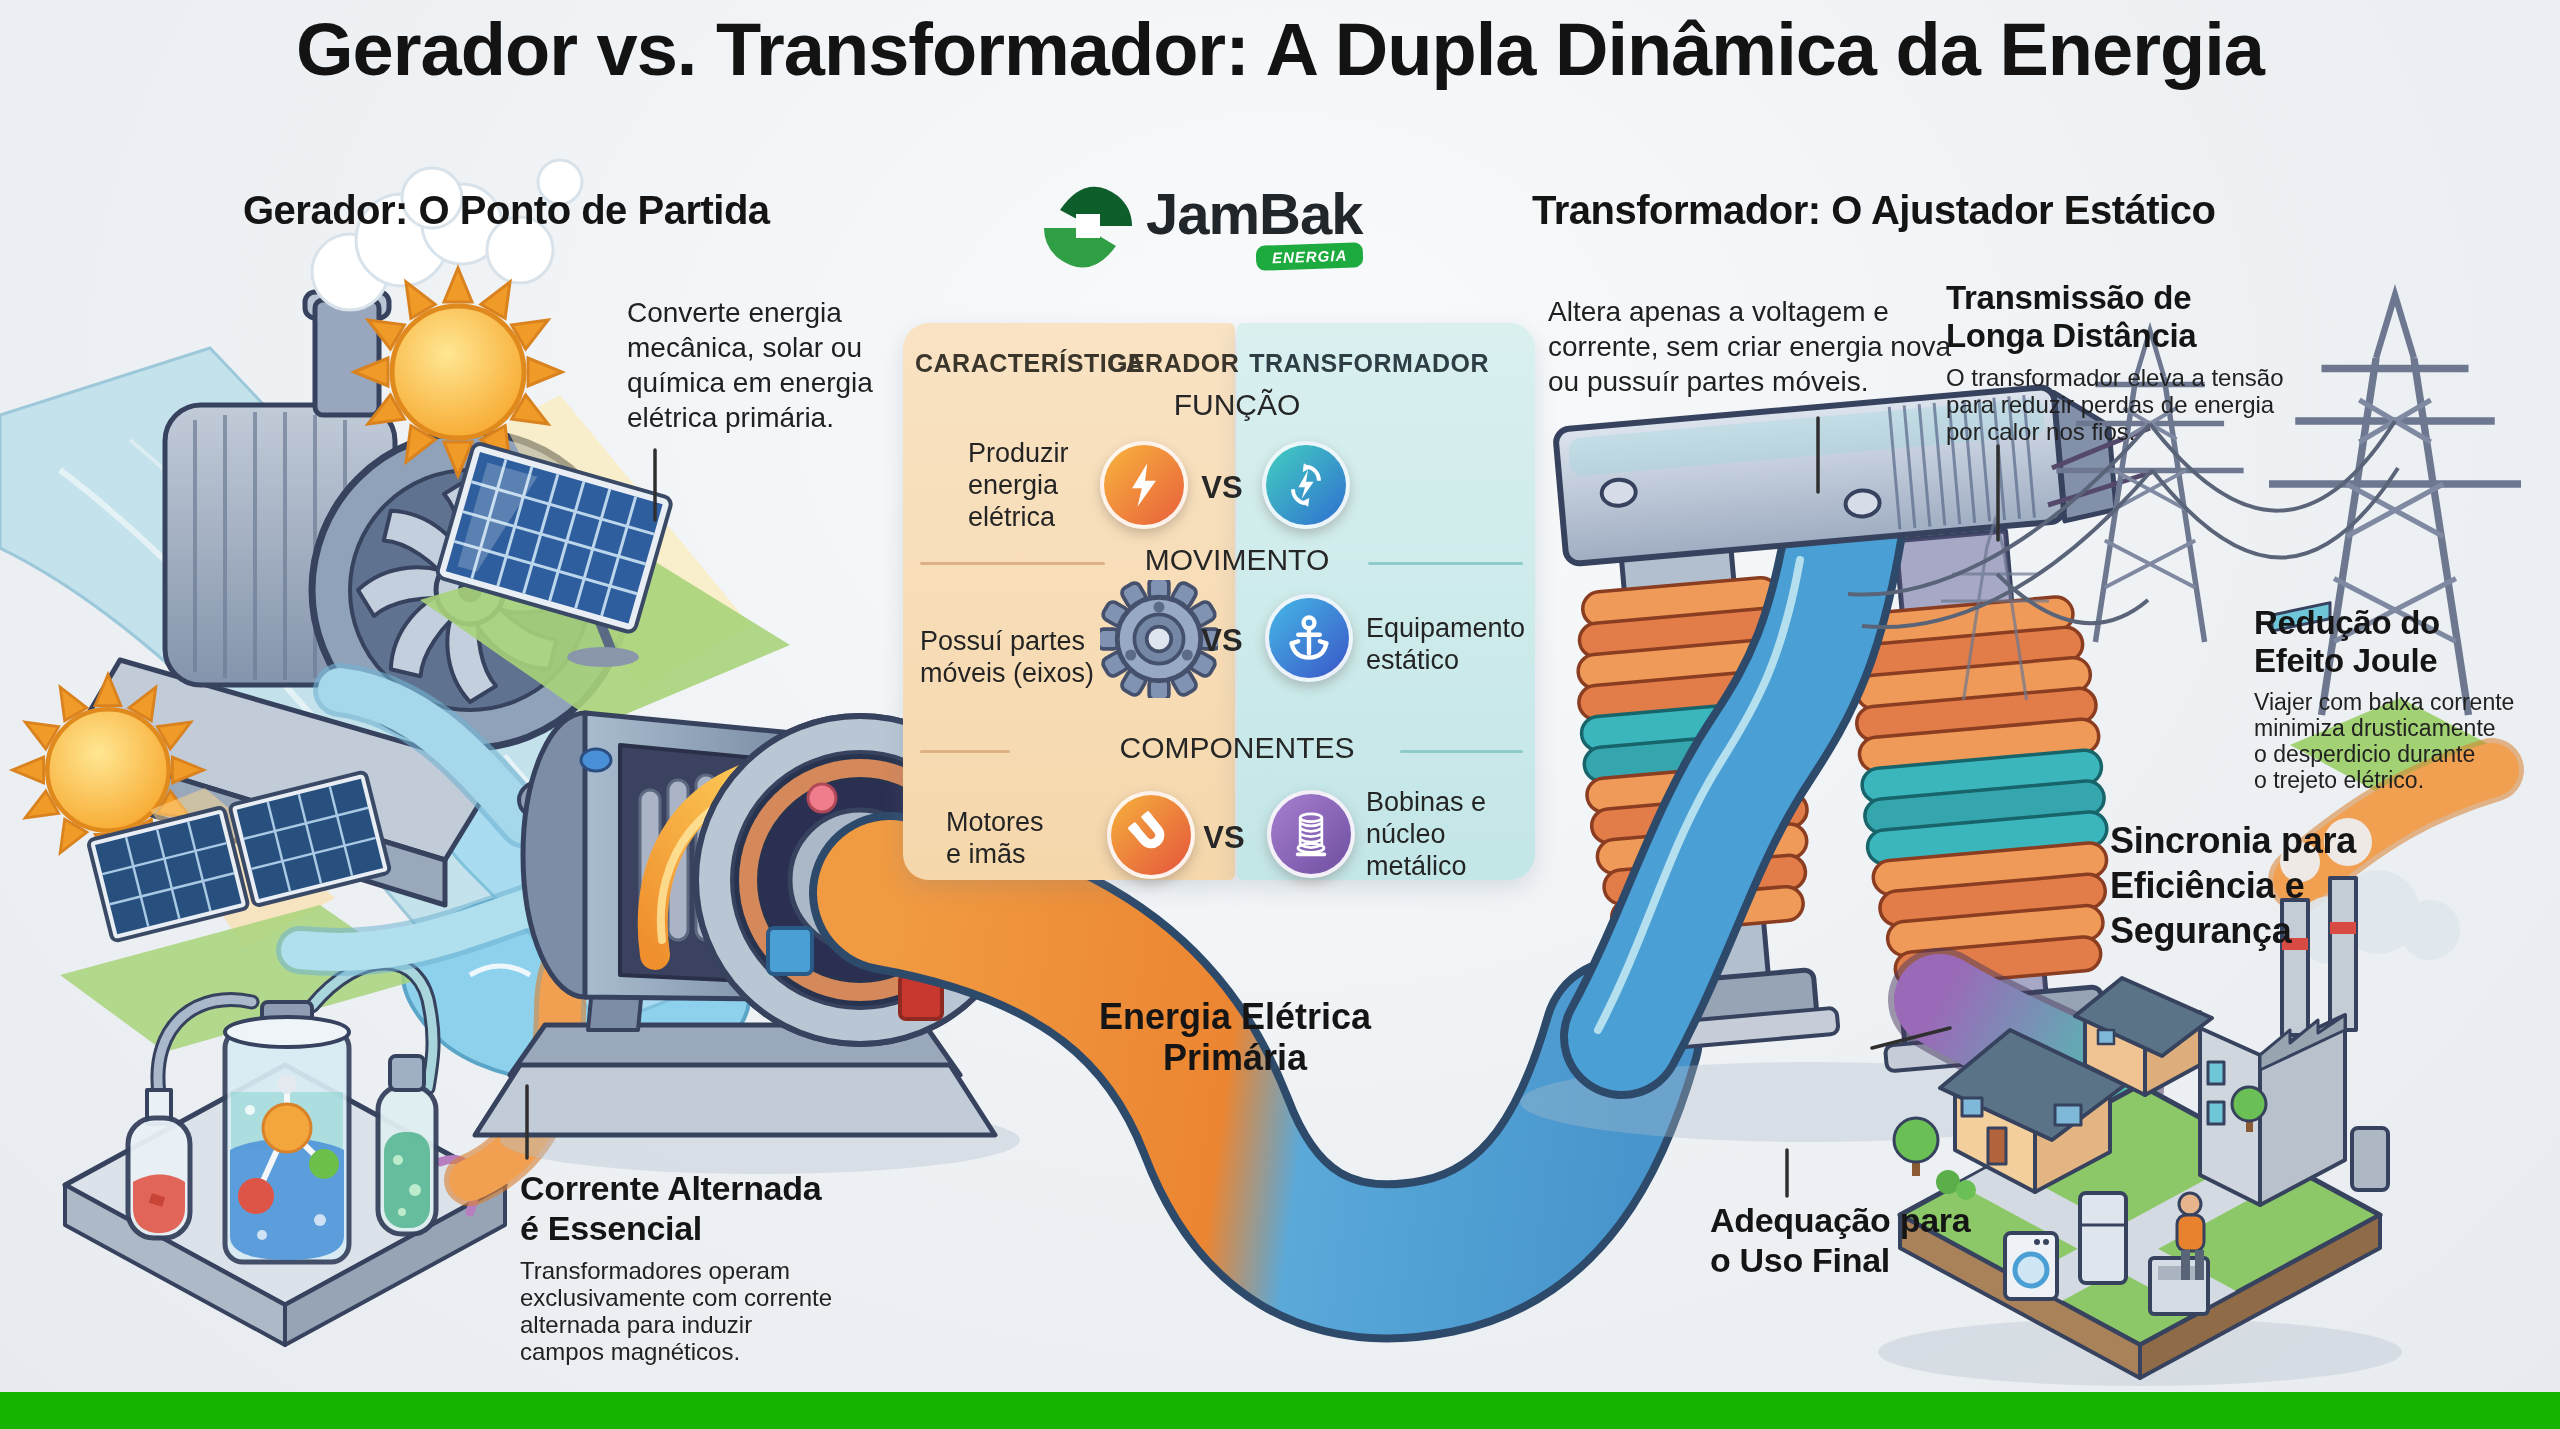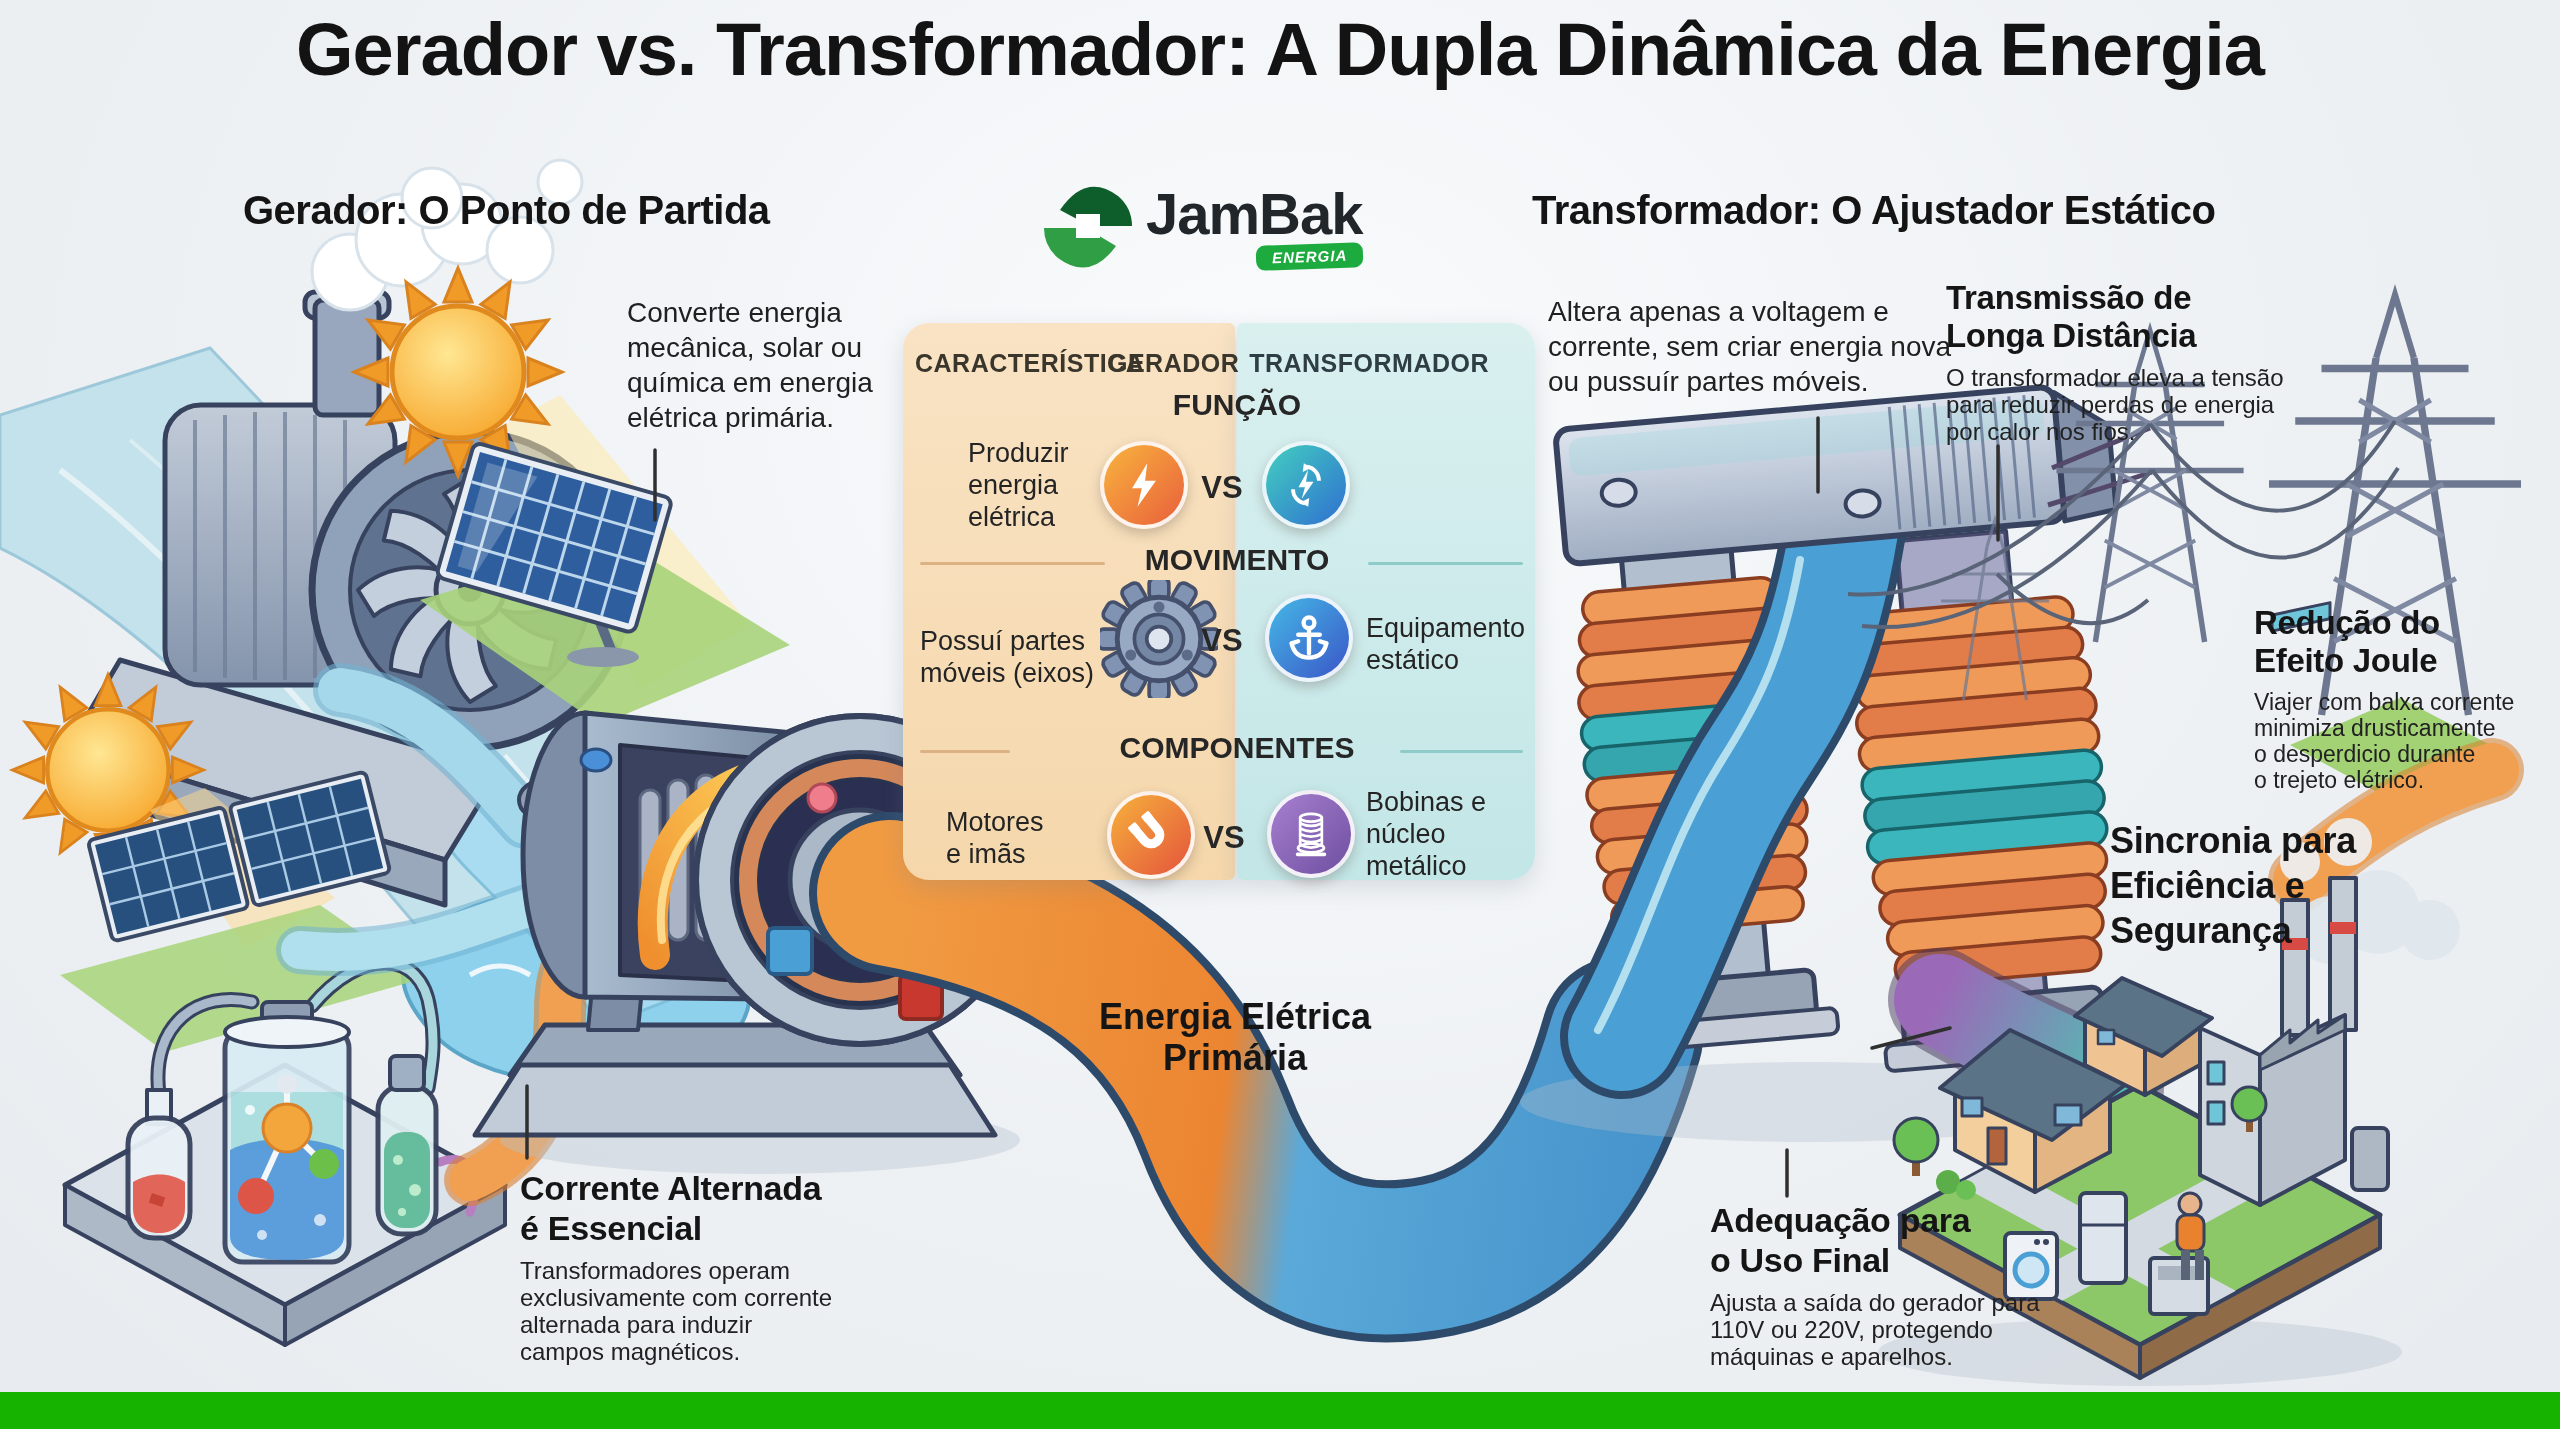--- a/index.html
+++ b/index.html
@@ -29,21 +29,21 @@
   .desc{position:absolute;margin:0;font-size:28px;line-height:35px;white-space:pre-line;color:#202020;}
   .desc-gen{left:627px;top:295px;}
   .desc-trf{left:1548px;top:294px;}
   .panel{position:absolute;top:323px;height:557px;box-shadow:0 8px 22px rgba(120,130,150,.22);}
   .panel-gen{left:903px;width:332px;border-radius:26px 6px 6px 26px;background:linear-gradient(180deg,#f9e3c4,#f5d7ab);}
   .panel-trf{left:1237px;width:298px;border-radius:6px 26px 26px 6px;background:linear-gradient(180deg,#d9f0ef,#c3e6e7);}
   .tcol{position:absolute;font-size:25px;font-weight:700;letter-spacing:.5px;color:#3b362c;}
   .tcol-char{left:915px;top:349px;}
   .tcol-gen{left:1108px;top:349px;}
   .tcol-trf{left:1237px;top:349px;width:252px;text-align:right;color:#2f3e44;}
-  .tsec{position:absolute;left:1077px;width:320px;text-align:center;font-size:30px;font-weight:700;color:#262626;}
+  .tsec{position:absolute;left:1077px;width:320px;text-align:center;font-size:30px;font-weight:400;color:#262626;}
   .tsec-0{top:388px;} .tsec-1{top:543px;} .tsec-2{top:731px;}
   .tcell{position:absolute;font-size:27px;line-height:32px;white-space:pre-line;color:#242424;}
   .tcell.ctr{}
   .g0{left:968px;top:437px;width:136px;}
   .t0{left:1364px;top:437px;width:175px;}
   .g1{left:920px;top:613px;width:180px;margin-top:12px;}
   .t1{left:1366px;top:612px;width:175px;}
   .g2{left:946px;top:806px;width:130px;}
   .t2{left:1366px;top:786px;width:165px;}
   .tvs{position:absolute;width:52px;text-align:center;font-size:31px;font-weight:700;color:#272727;}
@@ -684,23 +684,20 @@
 
   <div class="callout co-sync">
     <h3>Sincronia para
 Eficiência e
 Segurança</h3>
   </div>
 
   <div class="callout co-adequacy">
     <h3>Adequação para
 o Uso Final</h3>
-    <p>Ajusta a saída do gerador para
-110V ou 220V, protegendo
-máquinas e aparelhos.</p>
   </div>
 
   <div class="callout co-ac">
     <h3>Corrente Alternada
 é Essencial</h3>
     <p>Transformadores operam
 exclusivamente com corrente
 alternada para induzir
 campos magnéticos.</p>
   </div>

